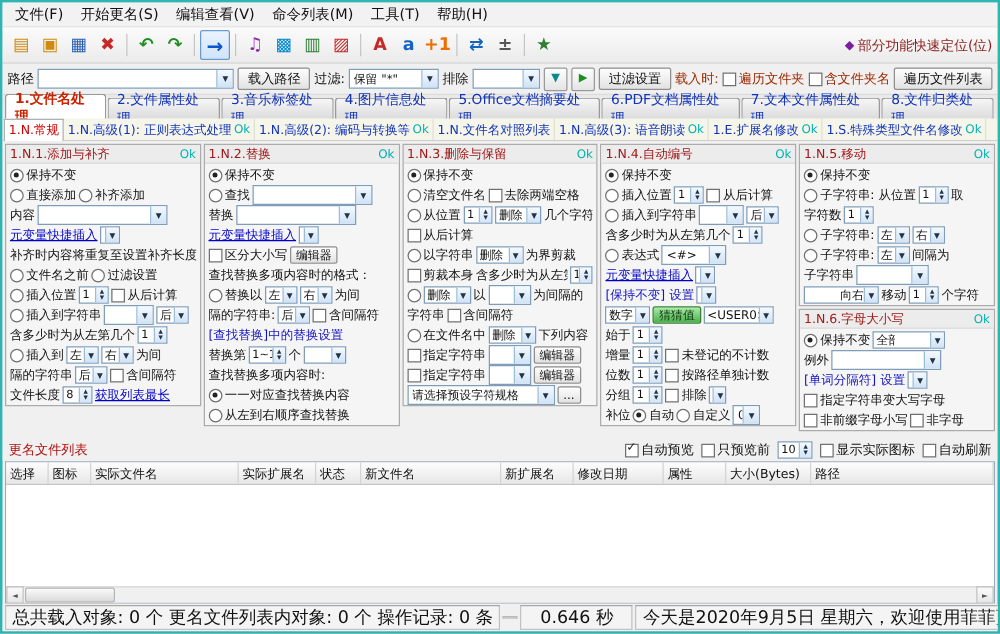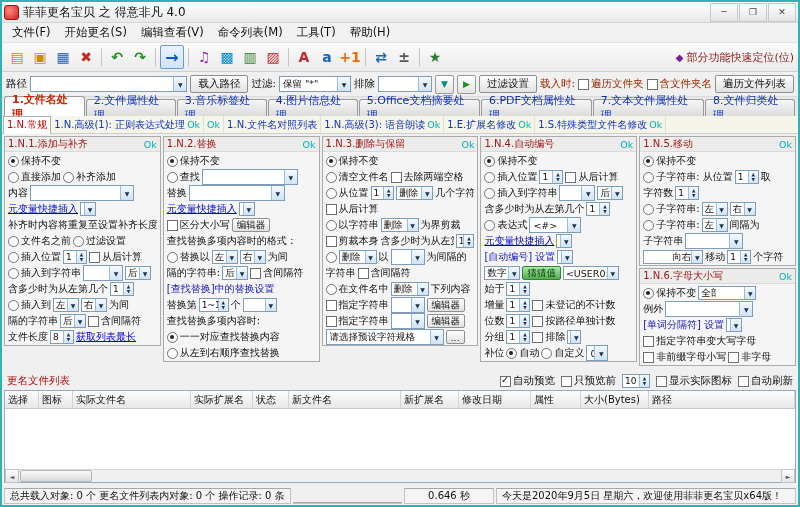--- a/index.html
+++ b/index.html
@@ -90,38 +90,29 @@
       overflow:hidden;white-space:nowrap;flex:0 0 auto;}
   .tbody{flex:1;background:#fff;}
   .hscroll{height:12px;flex:0 0 12px;display:flex;align-items:center;background:#f0f0f0;border-top:1px solid #d7d7d7;}
   .sarr{width:12px;height:12px;display:flex;align-items:center;justify-content:center;font-size:6px;color:#555;
         border:1px solid #c2c2c2;background:linear-gradient(#fbfbfb,#e6e6e6);}
   .sarr.left::after{content:"\25C4";}
   .sarr.right::after{content:"\25BA";}
   .sthumb{width:70px;height:10px;margin:0 1px;border:1px solid #b5b5b5;background:linear-gradient(#fafafa,#dadada);border-radius:2px;}
   .strack{flex:1;}
   
-  .statusbar{height:20px;flex:0 0 20px;display:flex;gap:2px;align-items:flex-end;padding:1px 2px;background:#f0f0f0;font-size:10px;}
+  .statusbar{height:20px;flex:0 0 20px;display:flex;gap:2px;align-items:center;padding:1px 2px;background:#f0f0f0;font-size:14px;}
   .spanel{display:flex;align-items:center;padding:0 5px;border:1px solid #c2c2c2;border-top-color:#a8a8a8;
           background:#f4f4f4;white-space:nowrap;overflow:hidden;box-sizing:border-box;}
 </style>
 </head>
 <body>
 
 <div class="win">
 
-  <div class="titlebar">
-    <div class="appicon"></div>
-    <span class="title">菲菲更名宝贝 之 得意非凡 4.0</span>
-    <div class="wctl">
-      <span class="wbtn">─</span>
-      <span class="wbtn">❐</span>
-      <span class="wbtn">✕</span>
-    </div>
-  </div>
 
   <div class="menubar">
       <span class="menu-item">文件(F)</span>
       <span class="menu-item">开始更名(S)</span>
       <span class="menu-item">编辑查看(V)</span>
       <span class="menu-item">命令列表(M)</span>
       <span class="menu-item">工具(T)</span>
       <span class="menu-item">帮助(H)</span>
     </div>
 
@@ -217,20 +208,21 @@
     </div>
   <div class="subtabs">
       <div class="stab sel">
         <span>1.N.常规</span>
       </div>
       <div class="stab">
         <span>1.N.高级(1): 正则表达式处理</span>
         <span class="ok">Ok</span>
       </div>
       <div class="stab">
+        <span>1.N.高级(2): 编码与转换等</span>
         <span class="ok">Ok</span>
       </div>
       <div class="stab">
         <span>1.N.文件名对照列表</span>
       </div>
       <div class="stab">
         <span>1.N.高级(3): 语音朗读</span>
         <span class="ok">Ok</span>
       </div>
       <div class="stab">
@@ -661,21 +653,21 @@
               </div>
             </div>
             <div class="prow">
               <span class="lnk">元变量快捷插入</span>
               <div class="dd" style="width: 16px;">
                 <span class="cval"></span>
                 <span class="arr"></span>
               </div>
             </div>
             <div class="prow">
-              <span class="subhead">[自动编号] 设置</span>
+              <span class="subhead">[保持不变] 设置</span>
               <div class="dd" style="width: 16px;">
                 <span class="cval"></span>
                 <span class="arr"></span>
               </div>
             </div>
             <div class="prow">
               <div class="dd" style="width: 36px;">
                 <span class="cval">数字</span>
                 <span class="arr"></span>
               </div>

